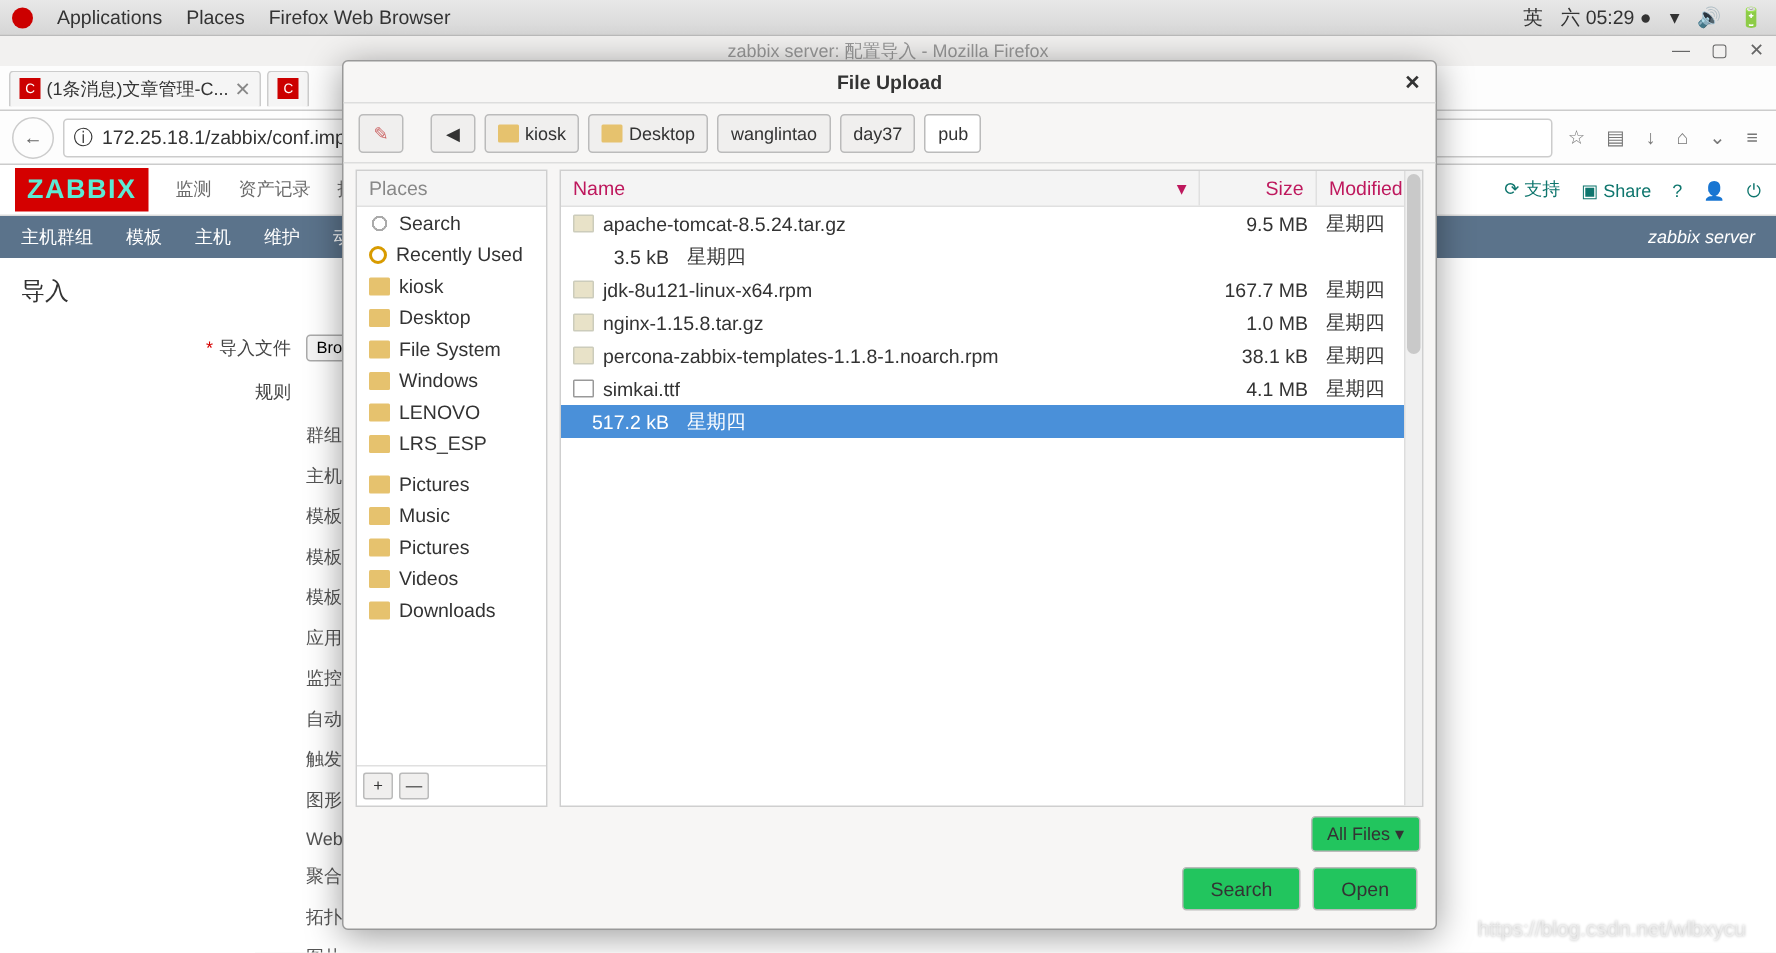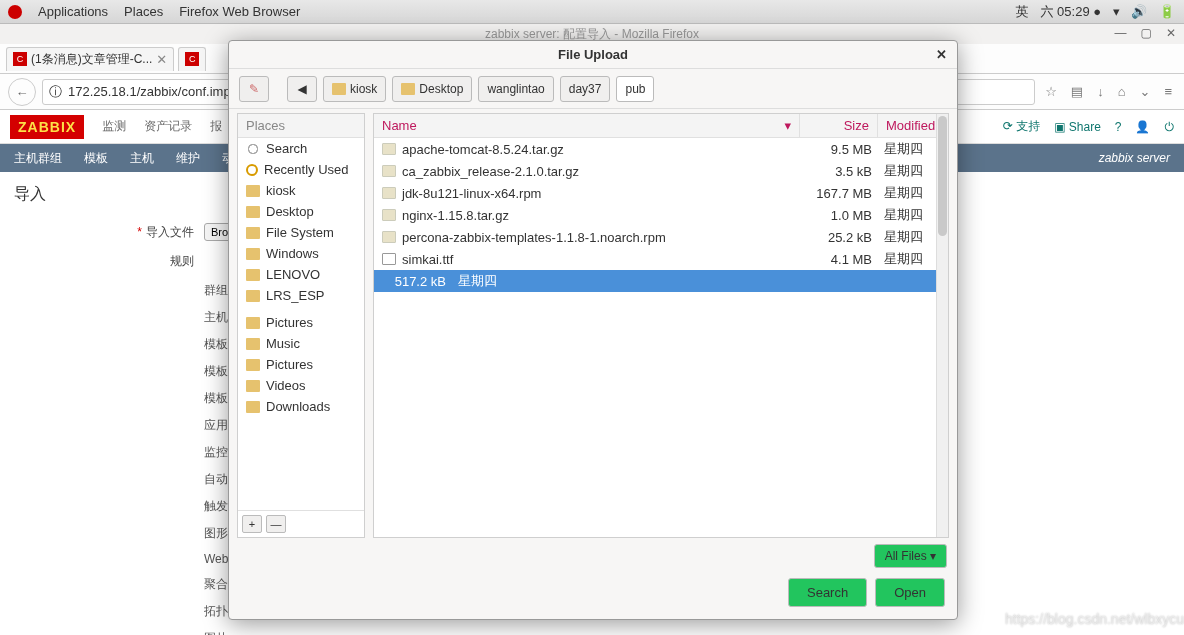--- a/index.html
+++ b/index.html
@@ -19,21 +19,21 @@
 .tab .favicon { width: 14px; height: 14px; background: #c00; color: #fff; font-size: 9px; display: flex; align-items: center; justify-content: center; }
 .tab .tx { white-space: nowrap; overflow: hidden; text-overflow: ellipsis; flex: 1; font-size: 12px; }
 .tab .x { color: #888; cursor: pointer; }
 
 .urlbar { height: 36px; background: #fdfdfd; border-bottom: 1px solid #ccc; display: flex; align-items: center; padding: 0 8px; gap: 6px; }
 .navbtn { width: 28px; height: 28px; border: 1px solid #ccc; border-radius: 50%; display: flex; align-items: center; justify-content: center; color: #666; cursor: pointer; }
 .urlbox { flex: 1; height: 26px; border: 1px solid #ccc; border-radius: 3px; display: flex; align-items: center; padding: 0 6px; gap: 6px; background: #fff; }
 .urlbar .icons { display: flex; gap: 14px; color: #777; align-items: center; padding: 0 4px; }
 
 .zabbix-hdr { height: 34px; background: #fff; border-bottom: 1px solid #ddd; display: flex; align-items: center; padding: 0 10px; gap: 18px; }
-.zabbix-logo { background: #d40000; color: #fde047; font-weight: bold; padding: 4px 8px; font-size: 14px; letter-spacing: 1px; }
+.zabbix-logo { background: #d40000; color: #5eead4; font-weight: bold; padding: 4px 8px; font-size: 18px; letter-spacing: 1px; }
 .zabbix-hdr .nav { color: #6b6b6b; font-size: 12px; }
 .zabbix-hdr .right { margin-left: auto; display: flex; gap: 14px; font-size: 12px; color: #0f766e; align-items: center; }
 
 .zabbix-sub { height: 28px; background: #5b738b; color: #fff; display: flex; align-items: center; padding: 0 14px; gap: 22px; font-size: 12px; }
 .zabbix-sub .r { margin-left: auto; font-style: italic; }
 
 .page-body { padding: 12px 14px; background: #fff; height: 500px; }
 .page-body h2 { font-size: 16px; font-weight: normal; margin-bottom: 18px; }
 .form-row { display: flex; align-items: center; margin-bottom: 12px; font-size: 12px; }
 .form-row .lbl { width: 190px; text-align: right; padding-right: 10px; color: #444; }
@@ -77,21 +77,21 @@
 .file-row .fic { width: 14px; height: 12px; background: #e8e2c8; border: 1px solid #ccb; border-radius: 1px; }
 .file-row .fic.aa { background: #fff; border: 1px solid #999; }
 .file-row .fic.xml { background: #fff; border: 1px solid #888; }
 .scrollbar { position: absolute; right: 0; top: 0; bottom: 0; width: 12px; background: #f0f0f0; border-left: 1px solid #ddd; }
 .scrollbar .thumb { position: absolute; left: 1px; right: 1px; top: 2px; height: 120px; background: #c9c9c9; border-radius: 5px; }
 
 .dlg-filter { display: flex; justify-content: flex-end; padding: 6px 10px 2px; }
 .dlg-buttons { display: flex; justify-content: flex-end; gap: 8px; padding: 8px 12px 12px; }
 .dlg-buttons .btn, .dlg-filter .btn { padding: 6px 18px; border: 1px solid #bbb; border-radius: 3px; background: #22c55e; font-size: 13px; cursor: pointer; }
 .dlg-filter .btn { padding: 4px 10px; font-size: 12px; }
-.watermark { position: absolute; bottom: 8px; right: 0; color: rgba(255,255,255,0.45); font-size: 14px; text-shadow: 0 0 2px rgba(0,0,0,0.3); }
+.watermark { position: absolute; bottom: 8px; right: 20px; color: rgba(255,255,255,0.45); font-size: 14px; text-shadow: 0 0 2px rgba(0,0,0,0.3); }
 </style>
 </head>
 <body>
 
 <div class="topbar">
   <div class="left">
     <span class="redhat"></span>
     <span class="topbar-item">Applications</span>
     <span class="topbar-item">Places</span>
     <span class="topbar-item">Firefox Web Browser</span>
@@ -293,24 +293,20 @@
       <div id="file-list">
           <div class="file-row">
             <div class="cname">
               <span class="fic"></span>
               <span>apache-tomcat-8.5.24.tar.gz</span>
             </div>
             <div class="csize">9.5 MB</div>
             <div class="cmod">星期四</div>
           </div>
           <div class="file-row">
-            <div class="cname">
-              <span class="fic"></span>
-              <span>ca_zabbix_release-2.1.0.tar.gz</span>
-            </div>
             <div class="csize">3.5 kB</div>
             <div class="cmod">星期四</div>
           </div>
           <div class="file-row">
             <div class="cname">
               <span class="fic"></span>
               <span>jdk-8u121-linux-x64.rpm</span>
             </div>
             <div class="csize">167.7 MB</div>
             <div class="cmod">星期四</div>
@@ -321,21 +317,21 @@
               <span>nginx-1.15.8.tar.gz</span>
             </div>
             <div class="csize">1.0 MB</div>
             <div class="cmod">星期四</div>
           </div>
           <div class="file-row">
             <div class="cname">
               <span class="fic"></span>
               <span>percona-zabbix-templates-1.1.8-1.noarch.rpm</span>
             </div>
-            <div class="csize">25.2 kB</div>
+            <div class="csize">38.1 kB</div>
             <div class="cmod">星期四</div>
           </div>
           <div class="file-row">
             <div class="cname">
               <span class="fic aa"></span>
               <span>simkai.ttf</span>
             </div>
             <div class="csize">4.1 MB</div>
             <div class="cmod">星期四</div>
           </div>

